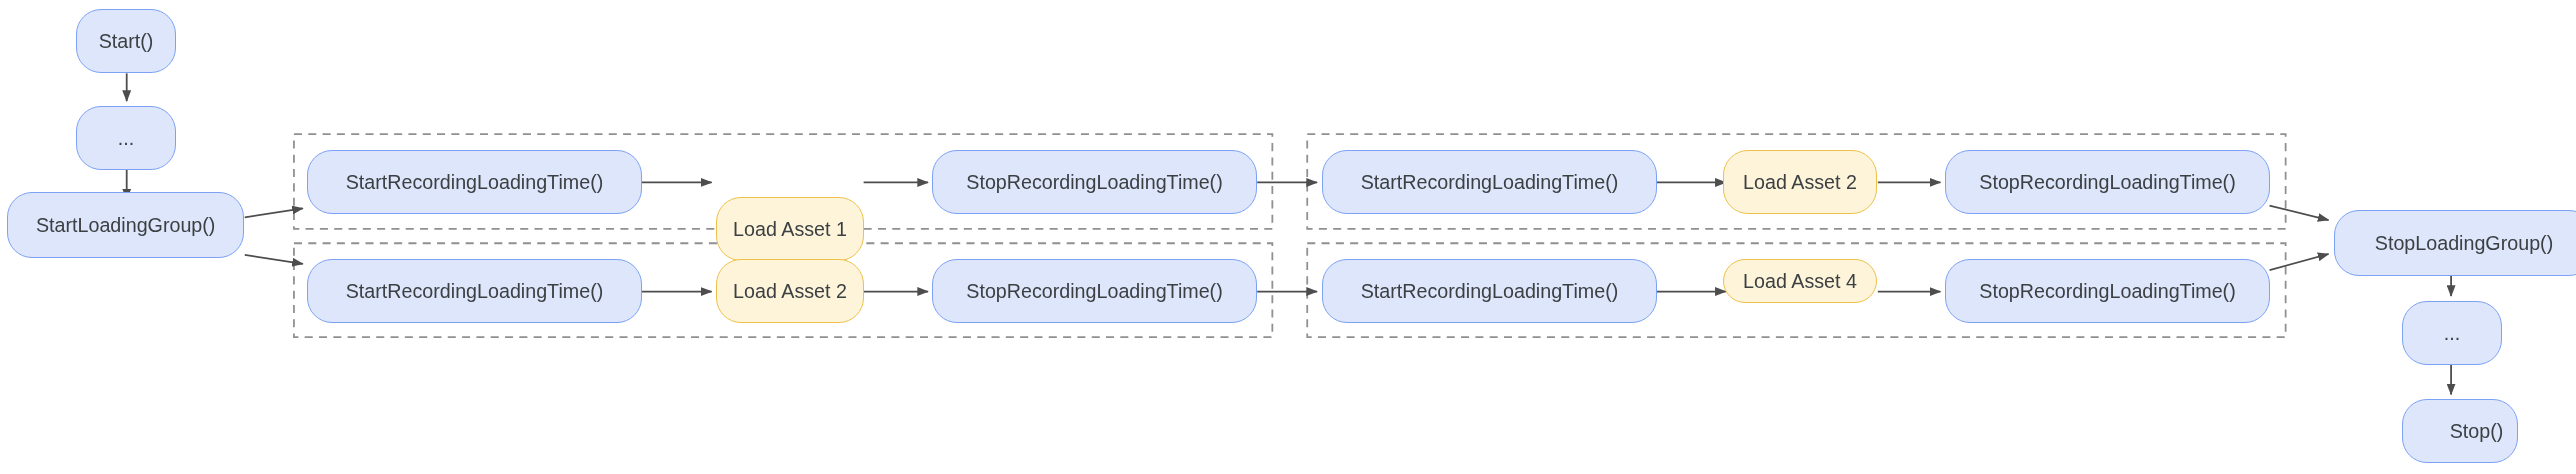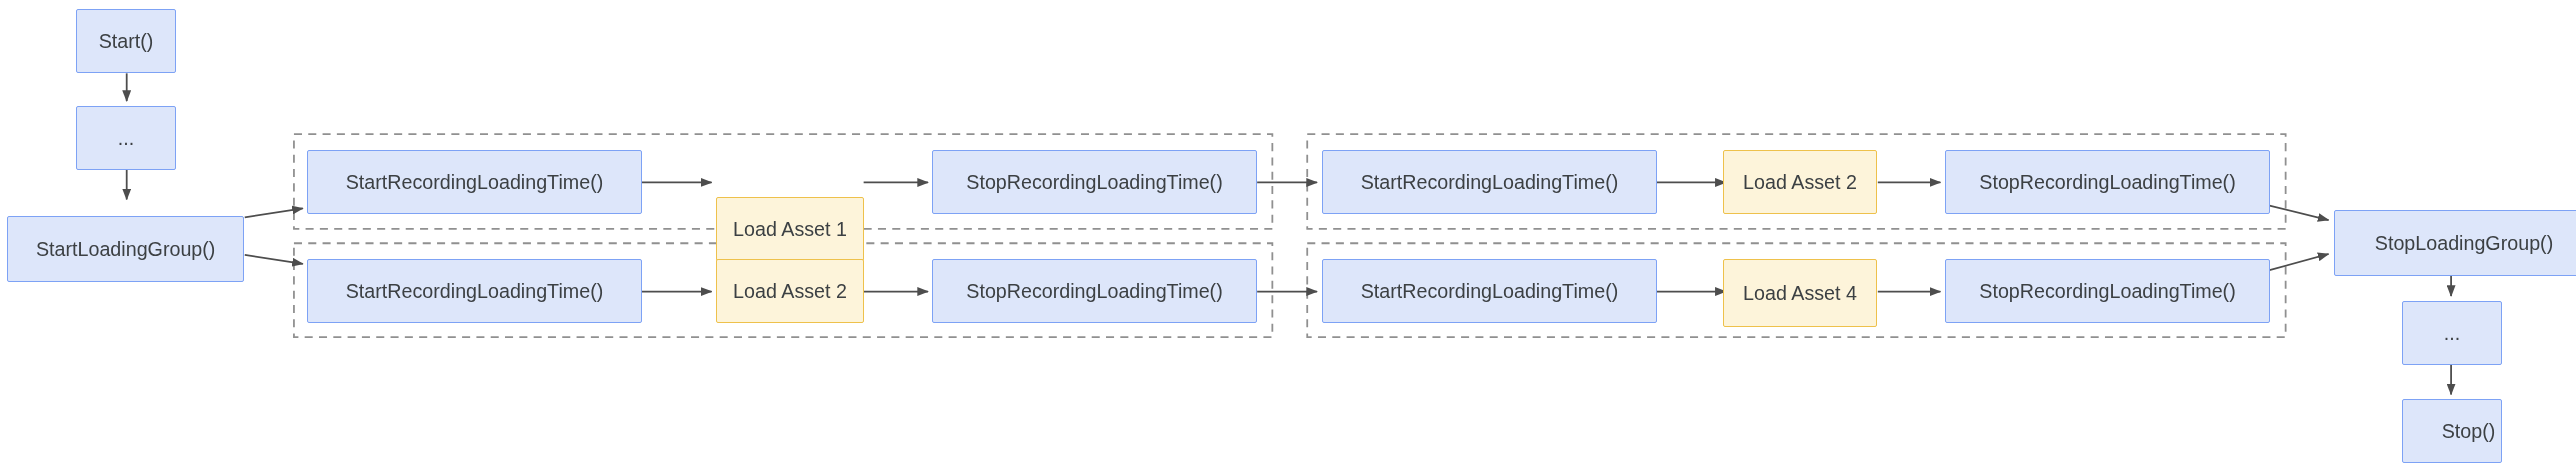--- a/index.html
+++ b/index.html
@@ -43,21 +43,21 @@
     stroke:var(--frame-dash);
     stroke-width:2;
     stroke-dasharray:9 7;
   }
   .node{
     position:absolute;
     box-sizing:border-box;
     display:flex;
     align-items:center;
     justify-content:center;
-    border-radius:2px;
+    border-radius:25px;
     font-size:19.7px;
     color:var(--text-color);
     white-space:nowrap;
     text-align:center;
   }
   .node.blue{
     background:var(--node-fill-blue);
     border:1.8px solid var(--node-border-blue);
   }
   .node.yellow{
@@ -104,36 +104,36 @@
 
     <line class="edge-line" x1="2537" y1="230" x2="2603" y2="246" marker-end="url(#arrow)"></line>
     <line class="edge-line" x1="2537" y1="302" x2="2603" y2="284" marker-end="url(#arrow)"></line>
 
     <line class="edge-line" x1="2740" y1="302" x2="2740" y2="331" marker-end="url(#arrow)"></line>
     <line class="edge-line" x1="2740" y1="408" x2="2740" y2="441" marker-end="url(#arrow)"></line>
   </svg>
 
   <div class="node blue" style="left:76px;top:9px;width:100px;height:64px;">Start()</div>
   <div class="node blue" style="left:76px;top:106px;width:100px;height:64px;">...</div>
-  <div class="node blue" style="left:7.2px;top:216px;width:237px;height:66px;">StartLoadingGroup()</div>
+  <div class="node blue" style="left:7.2px;top:192px;width:237px;height:66px;">StartLoadingGroup()</div>
 
   <div class="node blue" style="left:307px;top:150px;width:335px;height:64px;">StartRecordingLoadingTime()</div>
   <div class="node yellow" style="left:716px;top:150px;width:148px;height:64px;margin-top:47px;">Load Asset 1</div>
   <div class="node blue" style="left:932px;top:150px;width:325px;height:64px;">StopRecordingLoadingTime()</div>
 
   <div class="node blue" style="left:307px;top:259px;width:335px;height:64px;">StartRecordingLoadingTime()</div>
   <div class="node yellow" style="left:716px;top:259px;width:148px;height:64px;">Load Asset 2</div>
   <div class="node blue" style="left:932px;top:259px;width:325px;height:64px;">StopRecordingLoadingTime()</div>
 
   <div class="node blue" style="left:1322px;top:150px;width:335px;height:64px;">StartRecordingLoadingTime()</div>
   <div class="node yellow" style="left:1723px;top:150px;width:154px;height:64px;">Load Asset 2</div>
   <div class="node blue" style="left:1945px;top:150px;width:325px;height:64px;">StopRecordingLoadingTime()</div>
 
   <div class="node blue" style="left:1322px;top:259px;width:335px;height:64px;">StartRecordingLoadingTime()</div>
-  <div class="node yellow" style="left:1723px;top:259px;width:154px;height:68px;">Load Asset 4</div>
+  <div class="node yellow" style="left:1723px;top:259px;width:154px;height:44px;">Load Asset 4</div>
   <div class="node blue" style="left:1945px;top:259px;width:325px;height:64px;">StopRecordingLoadingTime()</div>
 
   <div class="node blue" style="left:2334px;top:210px;width:260px;height:66px;">StopLoadingGroup()</div>
   <div class="node blue" style="left:2402px;top:301px;width:100px;height:64px;">...</div>
-  <div class="node blue" style="left:2402px;top:399px;width:100px;height:64px;padding-left:33px;">Stop()</div>
+  <div class="node blue" style="left:2402px;top:399px;width:116px;height:64px;padding-left:33px;">Stop()</div>
 
 </div>
 
 
 </body></html>

